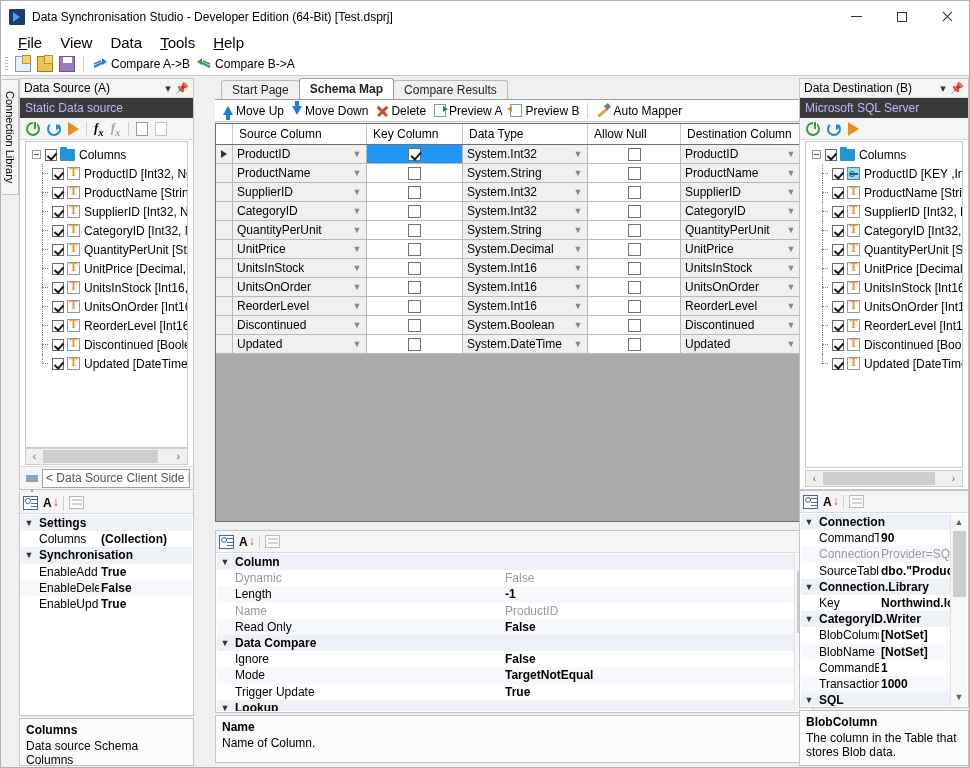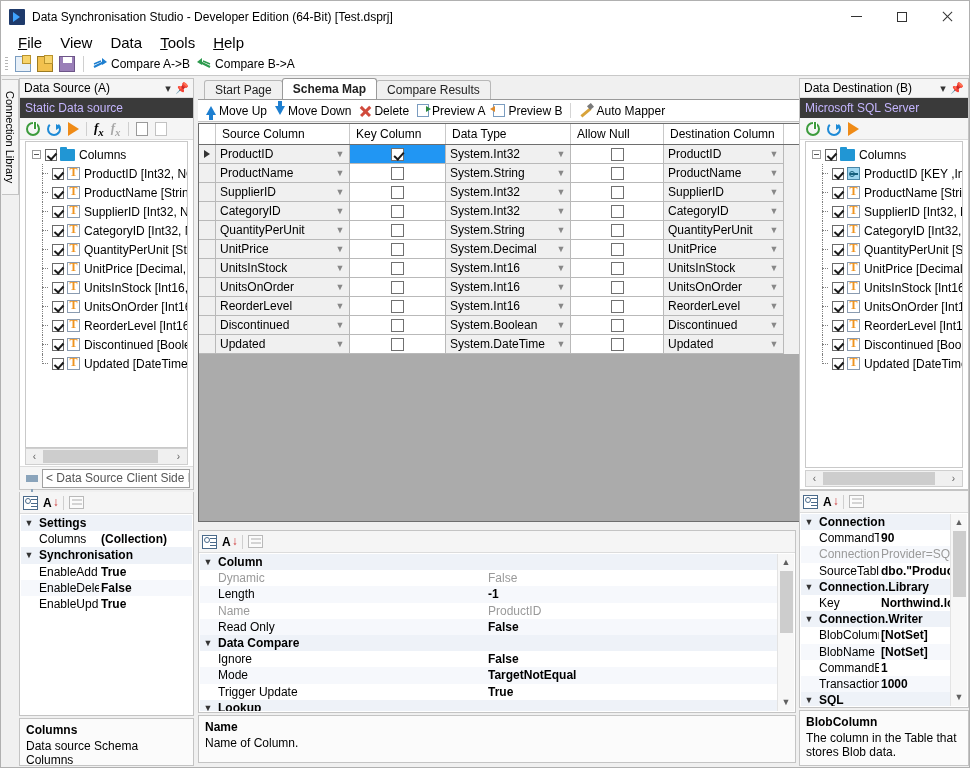--- a/index.html
+++ b/index.html
@@ -617,21 +617,21 @@
             <span class="pg-val">True</span>
           </div>
         </div>
     </div>
 
     <div class="descbox" style="position:absolute;left:18px;top:641px;width:175px;height:48px;">
       <div class="desc-title">Columns</div>
       <div class="desc-text">Data source Schema Columns</div>
     </div>
 
-    <div style="position:absolute;left:197px;top:1px;width:648px;height:690px;">
+    <div style="position:absolute;left:214px;top:1px;width:648px;height:690px;">
 
       <div class="tabstrip">
         <div style="width:6px;"></div>
         <div class="tab">
             <span>Start Page</span>
           </div>
         <div class="tab active">
             <span>Schema Map</span>
           </div>
         <div class="tab">
@@ -1111,21 +1111,21 @@
               <span class="pg-exp">▼</span>
               <span class="pg-name">Connection.Library</span>
             </div>
             <div class="pgrow">
               <span class="pg-exp"></span>
               <span class="pg-name" style="width:62px">Key</span>
               <span class="pg-val">Northwind.local</span>
             </div>
             <div class="pgrow cat">
               <span class="pg-exp">▼</span>
-              <span class="pg-name">Connection.Writer</span>
+              <span class="pg-name">CategoryID.Writer</span>
             </div>
             <div class="pgrow">
               <span class="pg-exp"></span>
               <span class="pg-name" style="width:62px">BlobColumn</span>
               <span class="pg-val">[NotSet]</span>
             </div>
             <div class="pgrow alt">
               <span class="pg-exp"></span>
               <span class="pg-name" style="width:62px">BlobName</span>
               <span class="pg-val">[NotSet]</span>

